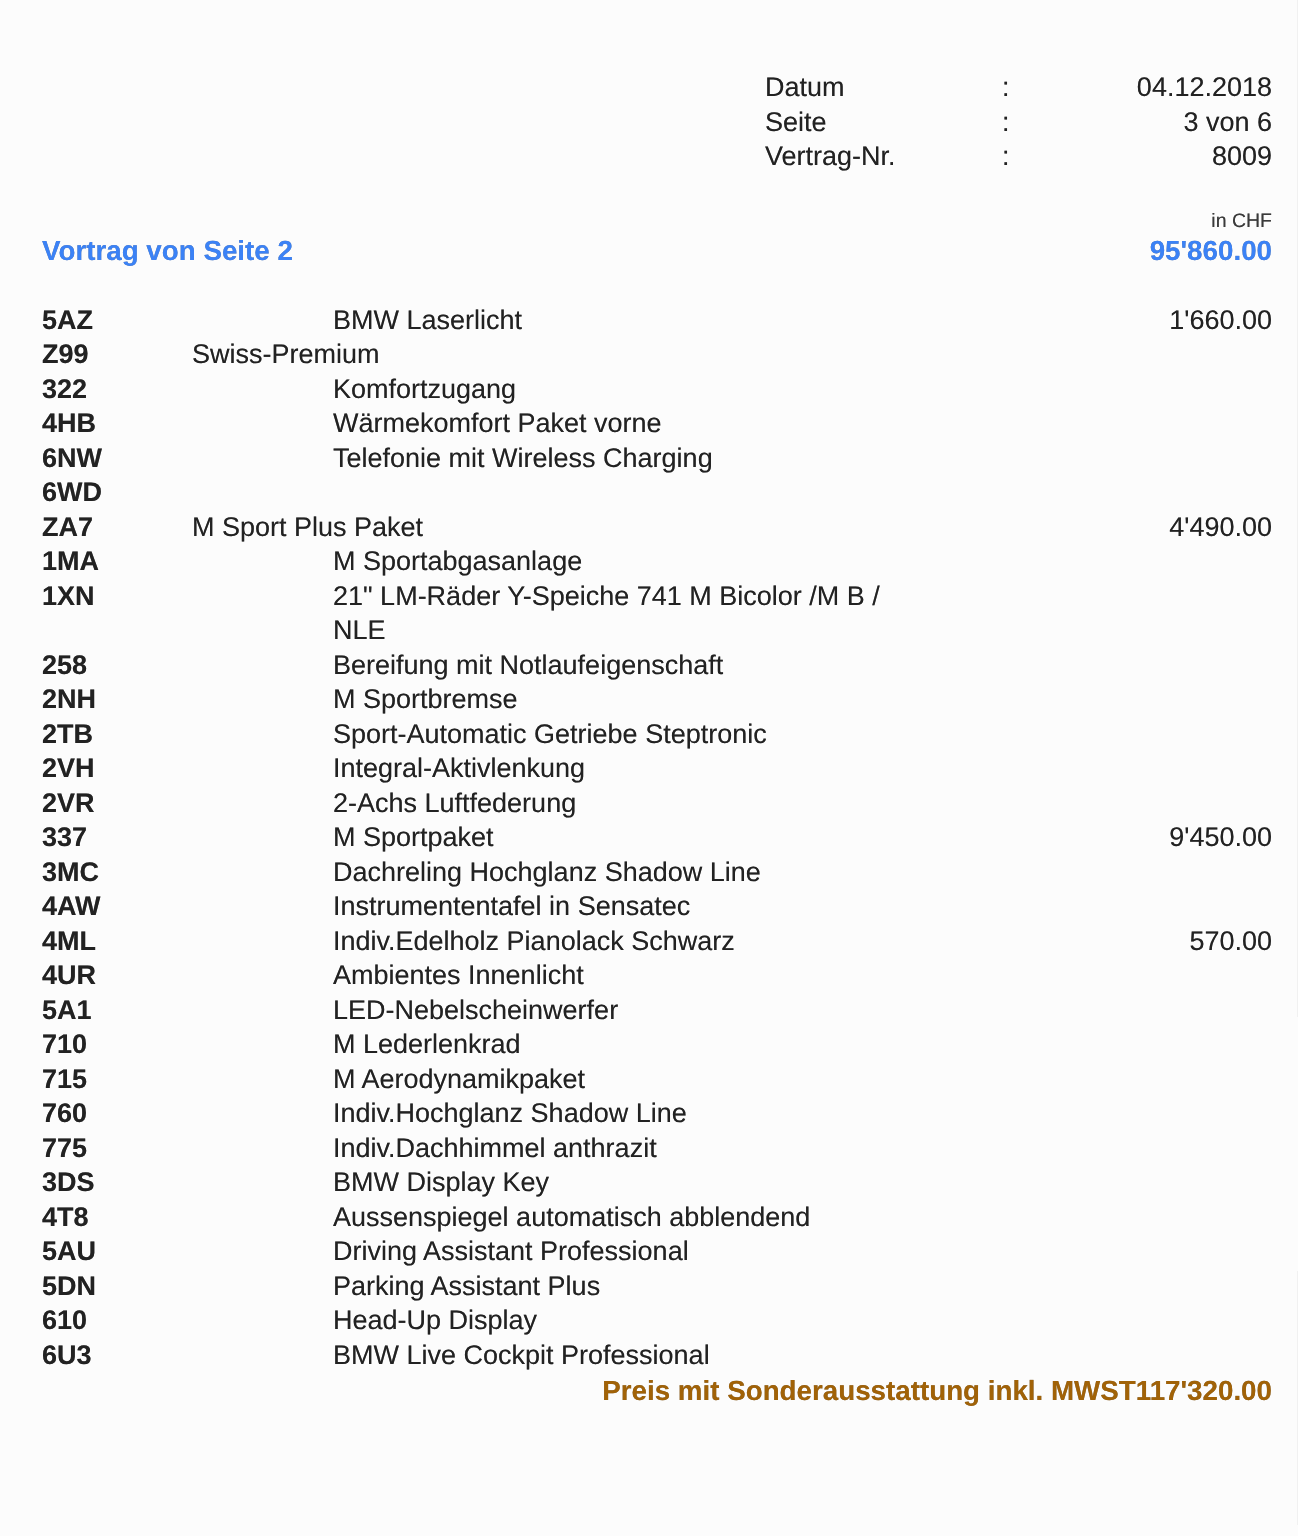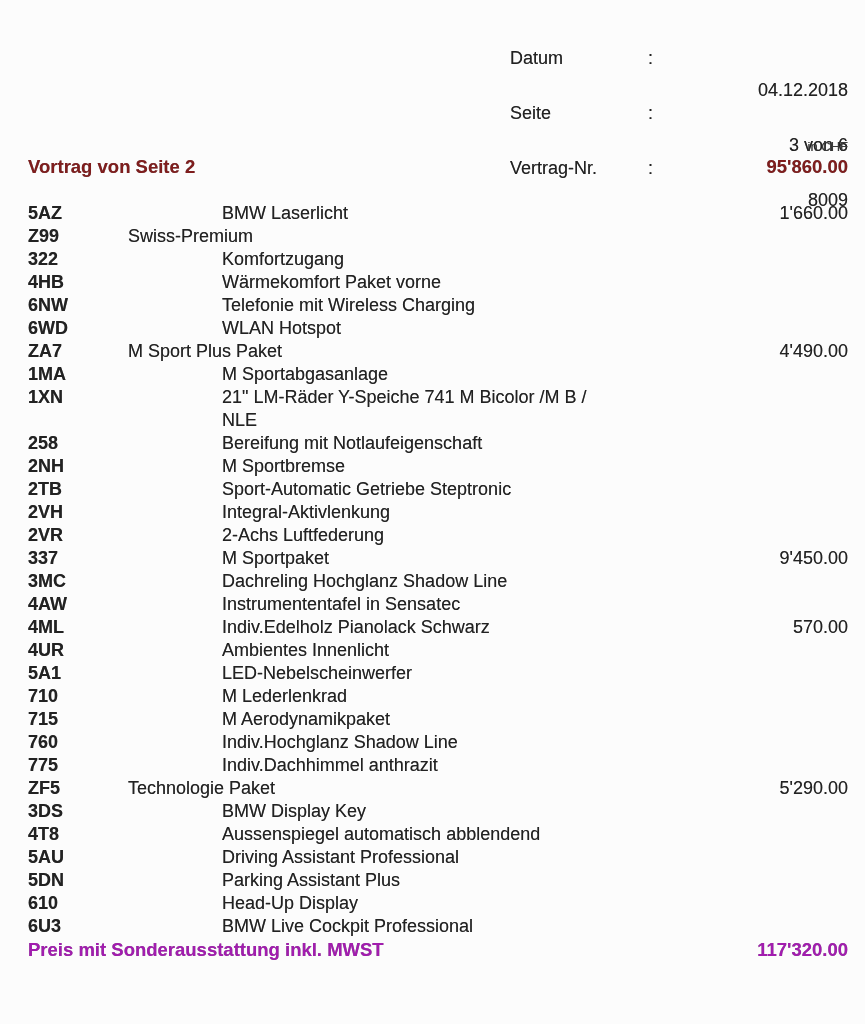--- a/index.html
+++ b/index.html
@@ -21,24 +21,24 @@
 
   
   .meta {
     position: absolute;
     top: 47px;
     left: 510px;
     right: 17px;
     font-size: 18px;
     line-height: 23px;
   }
-  .meta-row { display: flex; }
+  .meta-row { display: flex; gap: 20px; }
   .meta-label { width: 138px; flex: 0 0 auto; }
   .meta-sep { flex: 0 0 auto; }
-  .meta-value { margin-left: auto; text-align: right; margin-top: 32px; }
+  .meta-value { margin-left: auto; text-align: right; }
 
   
   .currency-note {
     position: absolute;
     top: 139px;
     right: 17px;
     font-size: 13px;
     color: #3a3a3a;
   }
 
@@ -46,21 +46,21 @@
   .carryover {
     position: absolute;
     top: 155px;
     left: 28px;
     right: 17px;
     display: flex;
     justify-content: space-between;
     font-size: 18.5px;
     font-weight: bold;
     line-height: 23px;
-    color: #7f1d1d;
+    color: #3b82f6;
   }
 
   
   .doc-body {
     position: absolute;
     top: 202px;
     left: 28px;
     right: 17px;
     font-size: 18px;
     line-height: 23px;
@@ -71,25 +71,25 @@
     align-items: start;
   }
   .option-code { white-space: nowrap; font-weight: bold; }
   .option-desc.group { padding-left: 0; }
   .option-desc.sub { padding-left: 94px; }
   .option-price { text-align: left; white-space: nowrap; }
 
   
   .total-row {
     display: flex;
-    justify-content: space-between;
+    justify-content: flex-end;
     font-size: 18.5px;
     font-weight: bold;
     line-height: 23px;
-    color: #a21caf;
+    color: #a16207;
   }
 </style>
 </head>
 <body>
 
 <div class="page">
 
   <div class="meta">
     <div class="meta-row">
       <span class="meta-label">Datum</span>
@@ -142,21 +142,20 @@
   </div>
 
   <div class="option-row">
     <span class="option-code">6NW</span>
     <span class="option-desc sub">Telefonie mit Wireless Charging</span>
     <span class="option-price"></span>
   </div>
 
   <div class="option-row">
     <span class="option-code">6WD</span>
-    <span class="option-desc sub">WLAN Hotspot</span>
     <span class="option-price"></span>
   </div>
 
   <div class="option-row">
     <span class="option-code">ZA7</span>
     <span class="option-desc group">M Sport Plus Paket</span>
     <span class="option-price">4'490.00</span>
   </div>
 
   <div class="option-row">
@@ -255,25 +254,20 @@
     <span class="option-desc sub">Indiv.Hochglanz Shadow Line</span>
     <span class="option-price"></span>
   </div>
 
   <div class="option-row">
     <span class="option-code">775</span>
     <span class="option-desc sub">Indiv.Dachhimmel anthrazit</span>
     <span class="option-price"></span>
   </div>
 
-  <div class="option-row">
-    <span class="option-code">ZF5</span>
-    <span class="option-desc group">Technologie Paket</span>
-    <span class="option-price">5'290.00</span>
-  </div>
 
   <div class="option-row">
     <span class="option-code">3DS</span>
     <span class="option-desc sub">BMW Display Key</span>
     <span class="option-price"></span>
   </div>
 
   <div class="option-row">
     <span class="option-code">4T8</span>
     <span class="option-desc sub">Aussenspiegel automatisch abblendend</span>

